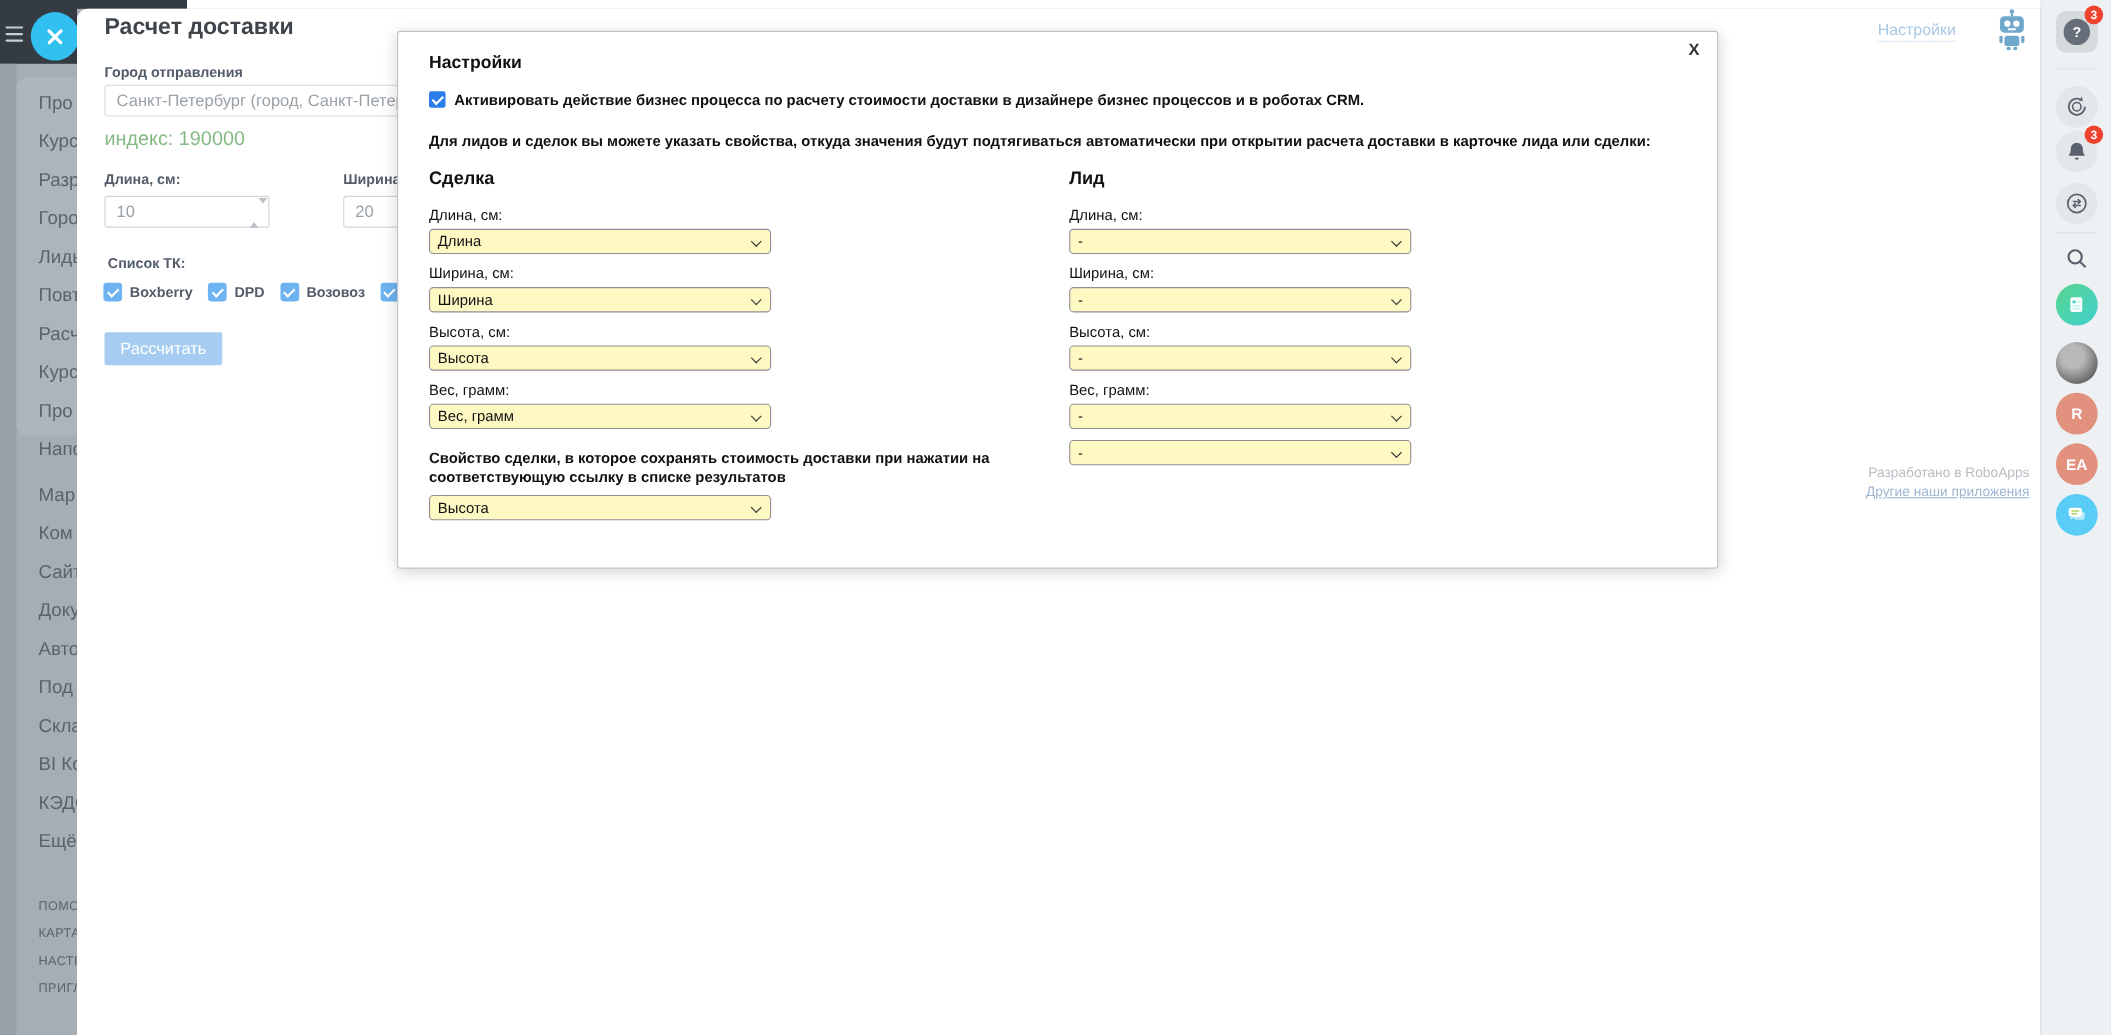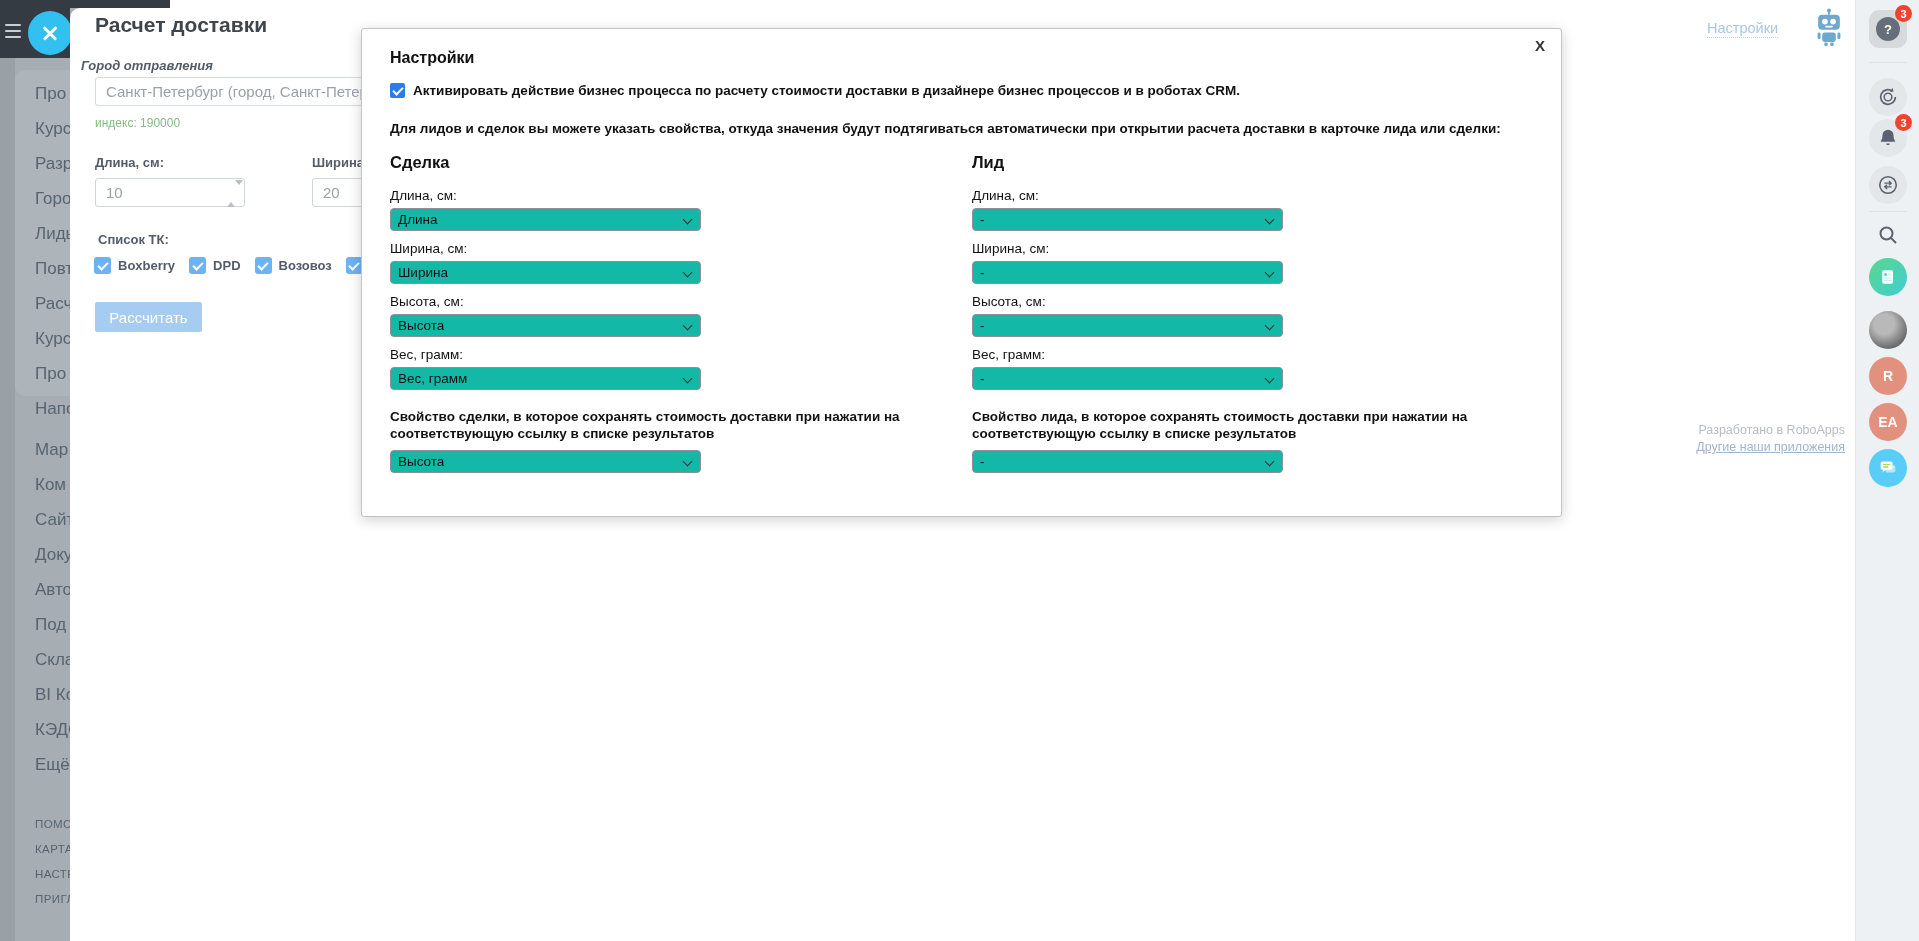--- a/index.html
+++ b/index.html
@@ -23,25 +23,25 @@
   .side-item{position:absolute;left:35px;width:210px;font-size:17px;color:#57646f;
              white-space:nowrap;z-index:1;}
   .side-foot{position:absolute;left:35px;width:210px;font-size:11.5px;letter-spacing:.4px;
              color:#57646f;white-space:nowrap;z-index:1;text-transform:uppercase;}
 
   
   .slider{left:70px;top:8px;width:1785px;height:933px;background:#fff;
           border-top-left-radius:10px;z-index:2;}
   .page-title{left:25px;top:5px;font-size:21px;font-weight:bold;color:#3f454b;}
   .form-label{font-size:13px;font-weight:bold;color:#535c69;}
-  .city-label{left:11px;top:50px;font-style:italic;}
+  .city-label{left:25px;top:50px;}
   .city-input{left:25px;top:69px;width:420px;height:29px;border:1px solid #d5dbe0;border-radius:3px;
               padding:0 10px;font-size:15px;color:#9aa1a8;box-sizing:border-box;
               font-family:"Liberation Sans",sans-serif;background:#fff;}
-  .index-note{left:25px;top:108px;font-size:12px;color:#84b984;}
+  .index-note{left:25px;top:108px;font-size:18px;color:#84b984;}
   .len-label{left:25px;top:147px;} .wid-label{left:242px;top:147px;white-space:nowrap;}
   .num-wrap{top:170px;width:150px;height:29px;}
   .len-wrap{left:25px;} .wid-wrap{left:242px;}
   .num-input{width:150px;height:29px;border:1px solid #cfd5da;border-radius:3px;padding:0 10px;
              font-size:15px;color:#9aa1a8;box-sizing:border-box;font-family:"Liberation Sans",sans-serif;}
   .spin{position:absolute;right:9px;top:7px;width:9px;height:16px;}
   .spin .up{width:0;height:0;border-left:4px solid transparent;border-right:4px solid transparent;
             border-bottom:5px solid #b9bfc5;margin-bottom:4px;}
   .spin .dn{width:0;height:0;border-left:4px solid transparent;border-right:4px solid transparent;
             border-top:5px solid #b9bfc5;}
@@ -70,21 +70,21 @@
   .cb-modal{width:15px;height:15px;border-radius:2px;background:#2b7de9;position:relative;flex:0 0 auto;}
   .cb-modal i{position:absolute;left:4.5px;top:1.5px;width:4px;height:8px;border:solid #fff;
               border-width:0 2px 2px 0;transform:rotate(45deg);}
   .activate-row .lbl{margin-left:8px;font-size:13.5px;font-weight:bold;color:#111;}
   .modal-desc{left:28px;top:92px;width:1140px;font-size:13.5px;font-weight:bold;color:#111;}
   .col{top:124px;}
   .col-deal{left:28px;width:560px;} .col-lead{left:610px;width:545px;}
   .col-header{font-size:16.5px;font-weight:bold;color:#111;margin-bottom:16px;}
   .fgroup{margin-bottom:10px;}
   .fgroup .flabel{font-size:13.5px;color:#111;margin-bottom:5px;}
-  .sel{width:311px;height:23px;background:#14b8a6;border:1px solid #8f8f94;border-radius:4px;
+  .sel{width:311px;height:23px;background:#fef9c3;border:1px solid #8f8f94;border-radius:4px;
        box-sizing:border-box;display:flex;align-items:center;padding:0 22px 0 7px;position:relative;
        font-size:13.5px;color:#111;cursor:pointer;}
   .sel .chev{position:absolute;right:9px;top:6.5px;width:6px;height:6px;border-right:1.6px solid #333;
              border-bottom:1.6px solid #333;transform:rotate(45deg);}
   .save-label{margin-top:18px;width:100%;font-size:13.5px;font-weight:bold;color:#111;line-height:17px;}
   .save-sel{margin-top:8px;}
 
   
   .rail{left:1855px;top:0;width:64px;height:941px;background:#eef1f4;border-left:1px solid #e2e6ea;
         z-index:4;box-sizing:border-box;}
@@ -296,21 +296,20 @@
             </div>
           </div>
           <div class="fgroup">
             <div class="flabel">Вес, грамм:</div>
             <div class="sel">
               <span>-</span>
               <span class="chev"></span>
             </div>
           </div>
         </div>
-      <div class="save-label">Свойство лида, в которое сохранять стоимость доставки при нажатии на соответствующую ссылку в списке результатов</div>
       <div class="sel save-sel">
         <span>-</span>
         <span class="chev"></span>
       </div>
     </div>
   </div>
 
   <div class="abs rail">
     <div class="rail-btn help-btn" style="top:10px;">
       <span class="help-inner">?</span>

